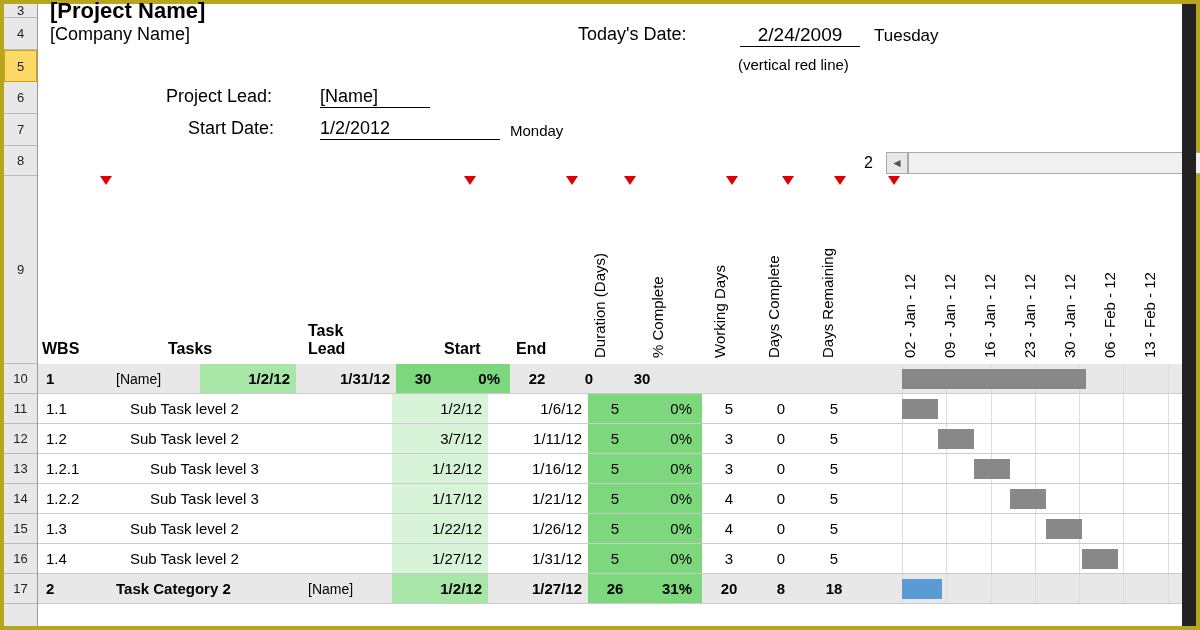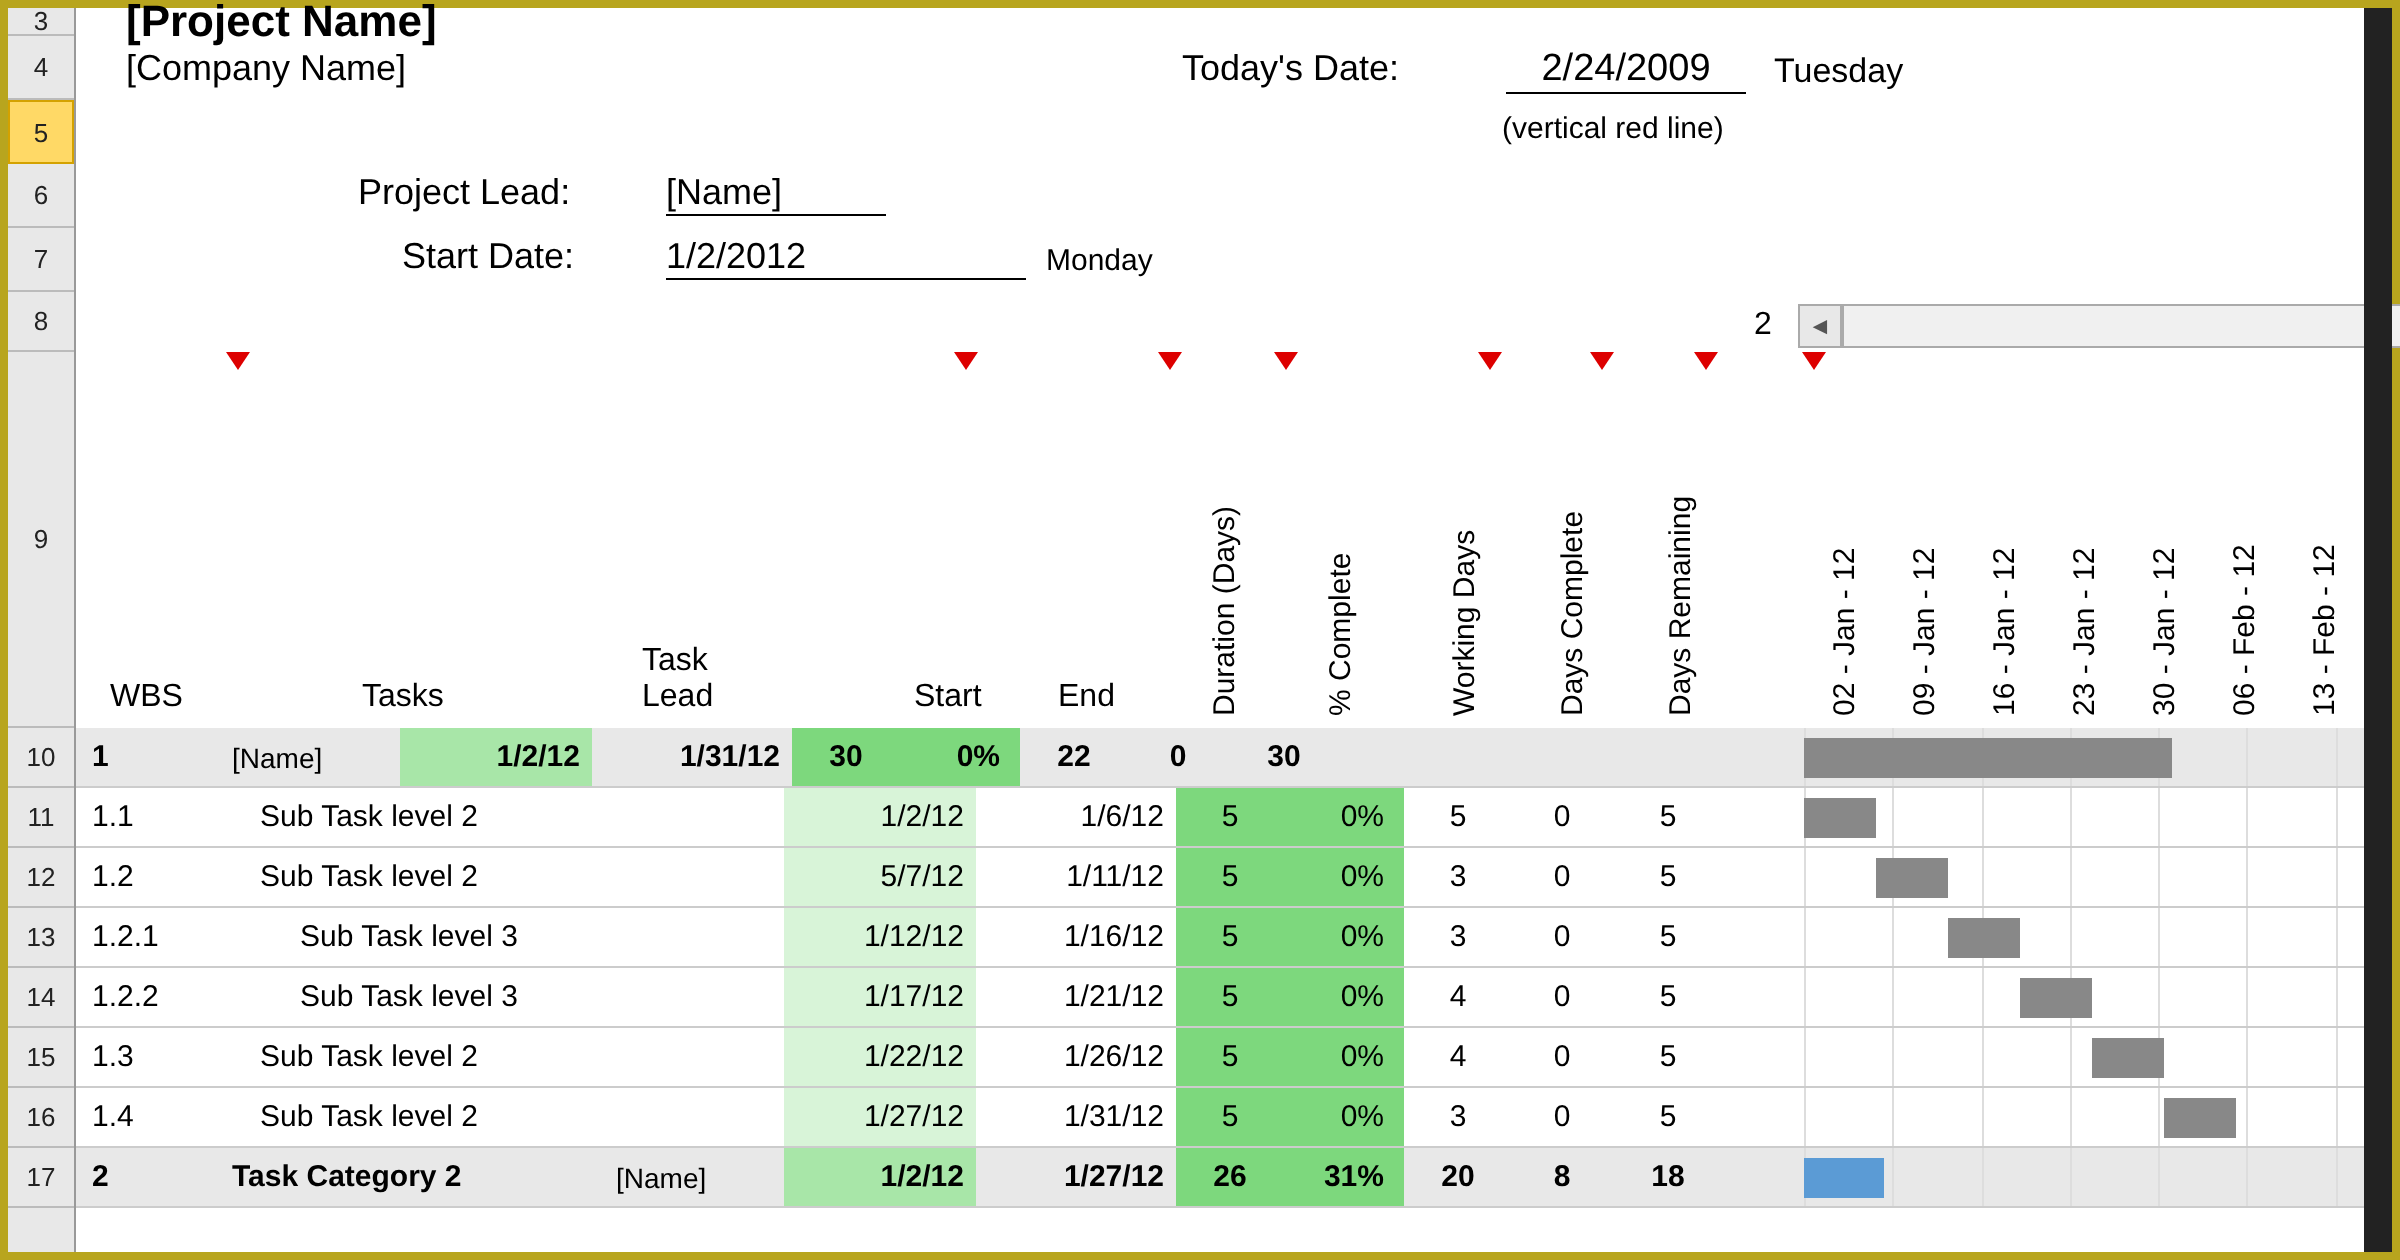--- a/index.html
+++ b/index.html
@@ -2,41 +2,41 @@
 <html><head>
 <meta charset="utf-8">
 <style>
 * { box-sizing: border-box; margin: 0; padding: 0; }
 body { font-family: Arial, sans-serif; font-size: 14px; background: #fff; overflow: hidden; }
 .frame { width: 1200px; height: 630px; border: 4px solid #b8a51e; position: relative; background: #fff; }
 .inner { position: absolute; inset: 0; background: #fff; display: flex; }
 .rowhdr { width: 34px; background: #e8e8e8; border-right: 1px solid #999; display: flex; flex-direction: column; }
 .rowhdr .rn { border-bottom: 1px solid #bbb; font-size: 13px; color: #222; display: flex; align-items: center; justify-content: center; background: #e8e8e8; }
 .rowhdr .rn.sel { background: #ffd966; border: 1px solid #d4a200; }
-.main { flex: 1; position: relative; padding-left: 13px; }
+.main { flex: 1; position: relative; }
 .header-area { position: relative; height: 360px; }
 .project-name { font-size: 22px; font-weight: bold; position: absolute; top: -6px; left: 12px; }
 .company-name { font-size: 18px; position: absolute; top: 20px; left: 12px; }
 .todays-date-lbl { font-size: 18px; position: absolute; top: 20px; left: 540px; }
 .todays-date-val { font-size: 19px; position: absolute; top: 20px; left: 702px; border-bottom: 1px solid #000; width: 120px; text-align: center; }
 .todays-day { font-size: 17px; position: absolute; top: 22px; left: 836px; }
 .vertical-note { font-size: 15px; position: absolute; top: 52px; left: 700px; }
 .proj-lead-lbl { font-size: 18px; position: absolute; top: 82px; left: 128px; text-align: right; }
 .proj-lead-val { font-size: 18px; position: absolute; top: 82px; left: 282px; border-bottom: 1px solid #000; width: 110px; }
 .start-date-lbl { font-size: 18px; position: absolute; top: 114px; left: 150px; }
 .start-date-val { font-size: 18px; position: absolute; top: 114px; left: 282px; border-bottom: 1px solid #000; width: 180px; }
 .start-day { font-size: 15px; position: absolute; top: 118px; left: 472px; }
 .first-day-lbl { font-size: 16px; font-style: italic; position: absolute; top: 150px; left: 560px; }
 .first-day-val { font-size: 16px; position: absolute; top: 150px; left: 826px; }
 .scroll-left { position: absolute; top: 148px; left: 848px; width: 22px; height: 22px; background: #e8e8e8; border: 1px solid #aaa; display: flex; align-items: center; justify-content: center; font-size: 12px; color: #555; }
 .scroll-track { position: absolute; top: 148px; left: 870px; width: 300px; height: 22px; background: #f0f0f0; border: 1px solid #aaa; }
 .red-tri { position: absolute; width: 0; height: 0; border-left: 6px solid transparent; border-right: 6px solid transparent; border-top: 9px solid #d00; }
 .col-headers { position: absolute; top: 176px; left: 0; right: 0; height: 184px; }
 .ch { position: absolute; font-size: 16px; }
-.ch.bold { font-weight: normal; }
+.ch.bold { font-weight: bold; }
 .ch.vert { transform: rotate(-90deg); transform-origin: left bottom; white-space: nowrap; font-size: 15px; }
 .grid { position: absolute; top: 360px; left: 0; right: 0; }
 .grow { display: flex; height: 30px; border-bottom: 1px solid #ccc; align-items: center; position: relative; }
 .grow.cat { background: #e8e8e8; font-weight: bold; }
 .cell { padding: 0 6px; font-size: 15px; overflow: hidden; white-space: nowrap; height: 100%; display: flex; align-items: center; }
 .cell.wbs { width: 72px; padding-left: 8px; }
 .cell.tasks { width: 192px; }
 .cell.lead { width: 90px; font-size: 14px; font-weight: normal; }
 .cell.start { width: 96px; justify-content: flex-end; background: #a8e6a8; }
 .cell.start.light { background: #d8f4d8; }
@@ -168,21 +168,21 @@
               <div class="gantt-col"></div>
               <div class="gantt-col"></div>
               <div class="gantt-col"></div>
               <div class="gantt-bar" style="left: 0px; width: 36px;"></div>
             </div>
           </div>
           <div class="grow">
             <div class="cell wbs">1.2</div>
             <div class="cell tasks indent1">Sub Task level 2</div>
             <div class="cell lead"></div>
-            <div class="cell start light">5/7/12</div>
+            <div class="cell start light">3/7/12</div>
             <div class="cell end">1/11/12</div>
             <div class="cell dur">5</div>
             <div class="cell pct">0%</div>
             <div class="cell wd">3</div>
             <div class="cell dc">0</div>
             <div class="cell dr">5</div>
             <div class="gantt-area">
               <div class="gantt-col"></div>
               <div class="gantt-col"></div>
               <div class="gantt-col"></div>

